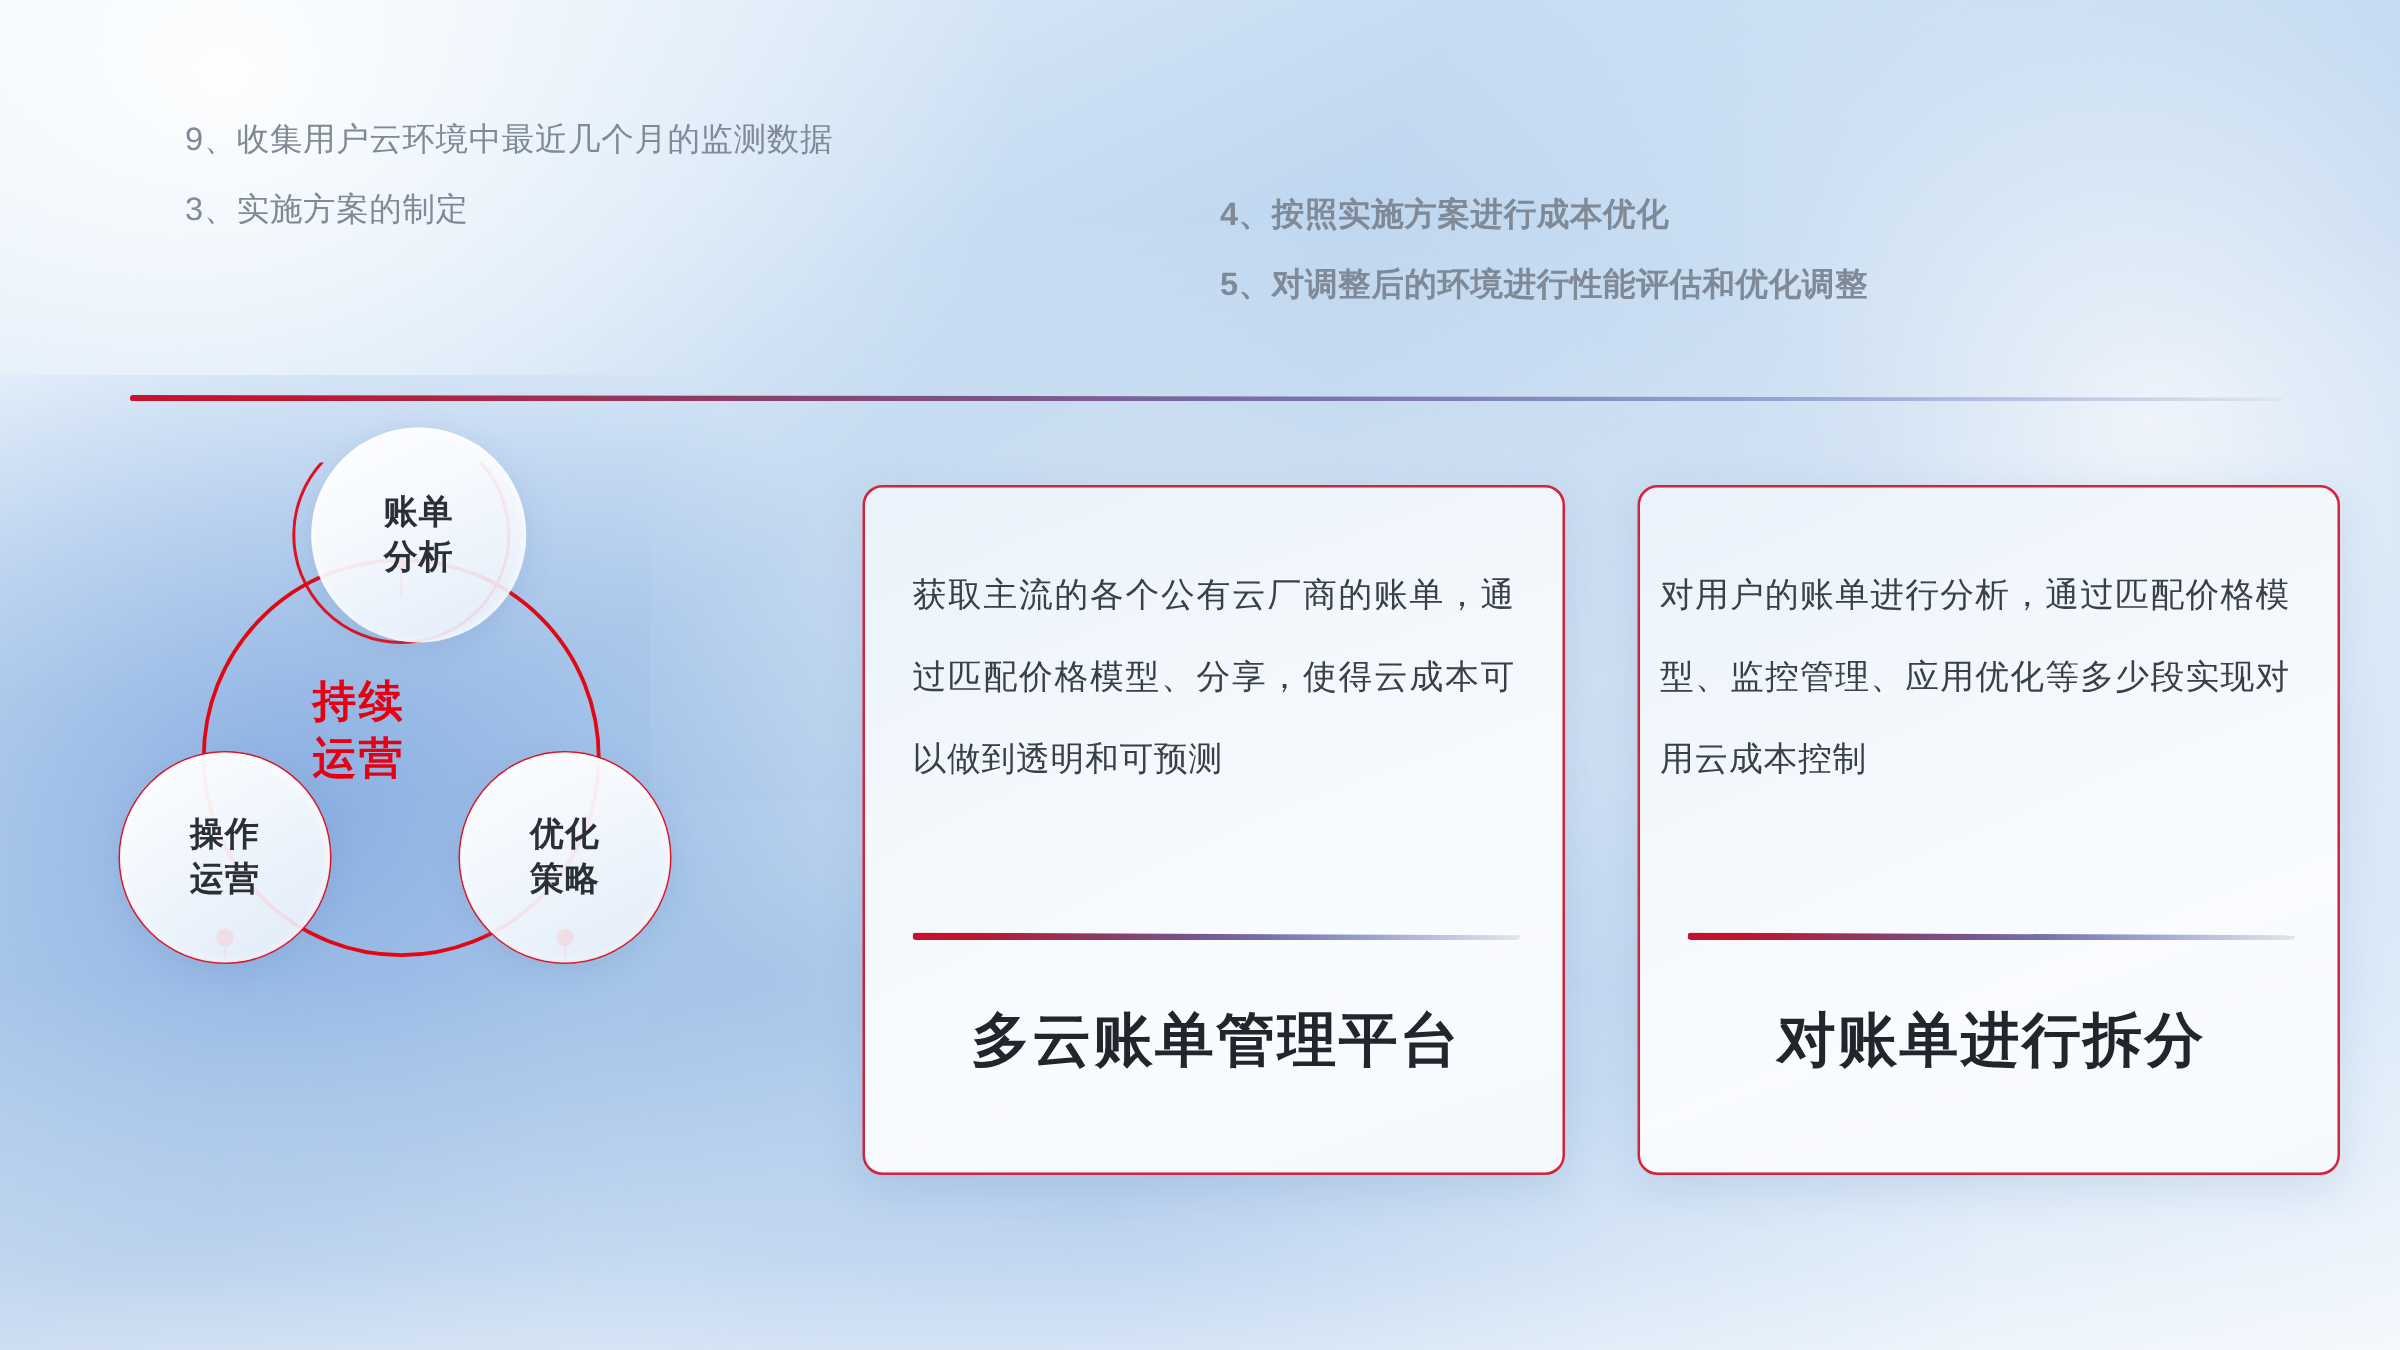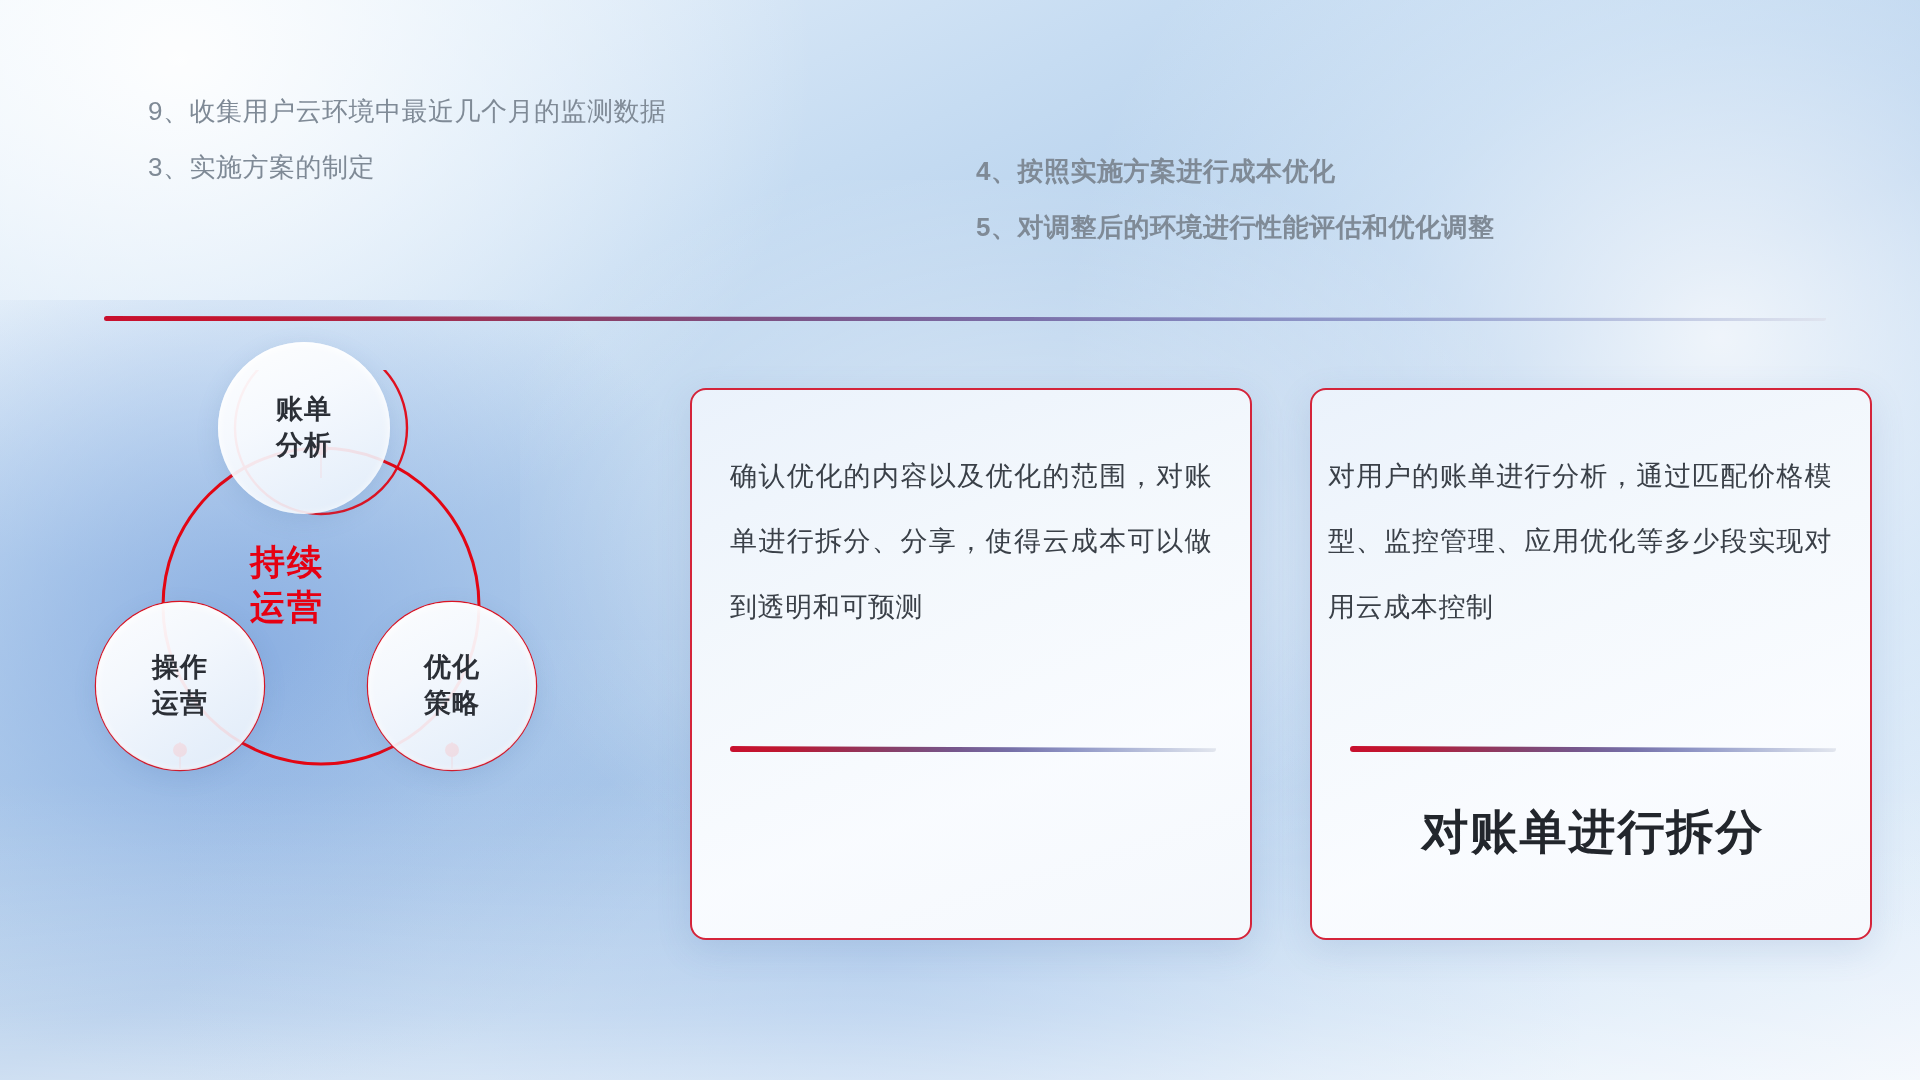--- a/index.html
+++ b/index.html
@@ -97,21 +97,21 @@
     box-shadow:
       0 6px 22px rgba(90,130,180,0.18),
       inset 0 2px 10px rgba(255,255,255,0.95);
     display:flex; align-items:center; justify-content:center;
     text-align:center;
   }
   .node-label {
     font-size:27px; font-weight:bold; color:#2b2f36;
     line-height:1.32; letter-spacing:1px;
   }
-  #node-top { left:128px; top:-28px; width:172px; height:172px;text-align:right; }
+  #node-top { left:159px; top:-28px; width:172px; height:172px;text-align:right; }
   #node-left { left:6px; top:232px; width:168px; height:168px; }
   #node-right { left:278px; top:232px; width:168px; height:168px; }
 
   #center-label {
     position:absolute;
     left:160px; top:170px; width:150px;
     text-align:left;
     font-size:35px; font-weight:bold; color:#e60012;
     line-height:1.28; letter-spacing:2px;
   }
@@ -218,21 +218,22 @@
   <div class="node-bubble" id="node-right">
     <div class="node-label"><span>优化</span><br><span>策略</span></div>
   </div>
 
   <div id="center-label">
     <span>持续</span><br><span>运营</span>
   </div>
 </div>
 
 <div class="card" id="card-1">
-  <div class="card-body">确认优化的内容以及优化的范围，对账单进行拆分、分享，使得云成本可以做到透明和可预测</div>
+  <div class="card-body">获取主流的各个公有云厂商的账单，通过匹配价格模型、分享，使得云成本可以做到透明和可预测</div>
   <div class="card-divider"></div>
+  <div class="card-title">多云账单管理平台</div>
 </div>
 
 <div class="card" id="card-2">
   <div class="card-body">对用户的账单进行分析，通过匹配价格模型、监控管理、应用优化等多少段实现对用云成本控制</div>
   <div class="card-divider"></div>
   <div class="card-title">对账单进行拆分</div>
 </div>
 
 </body></html>

